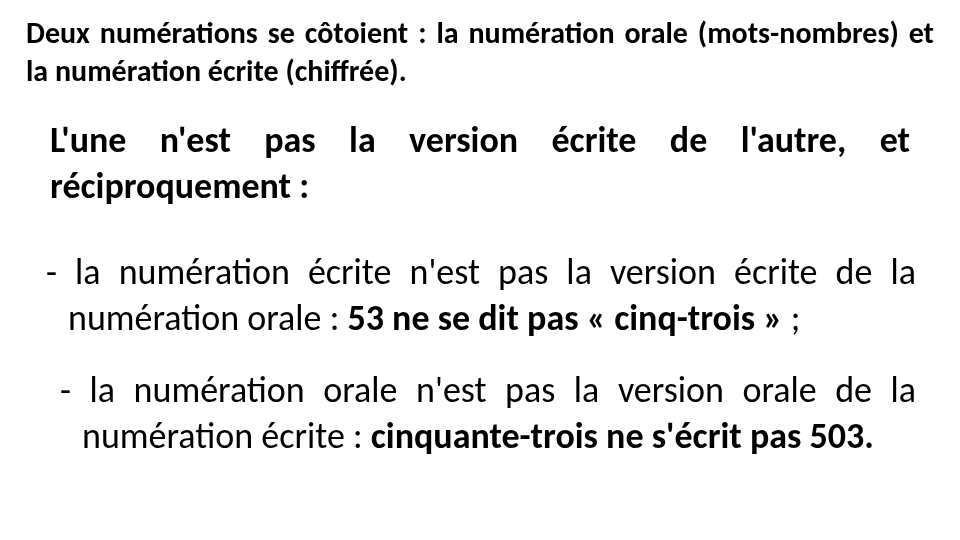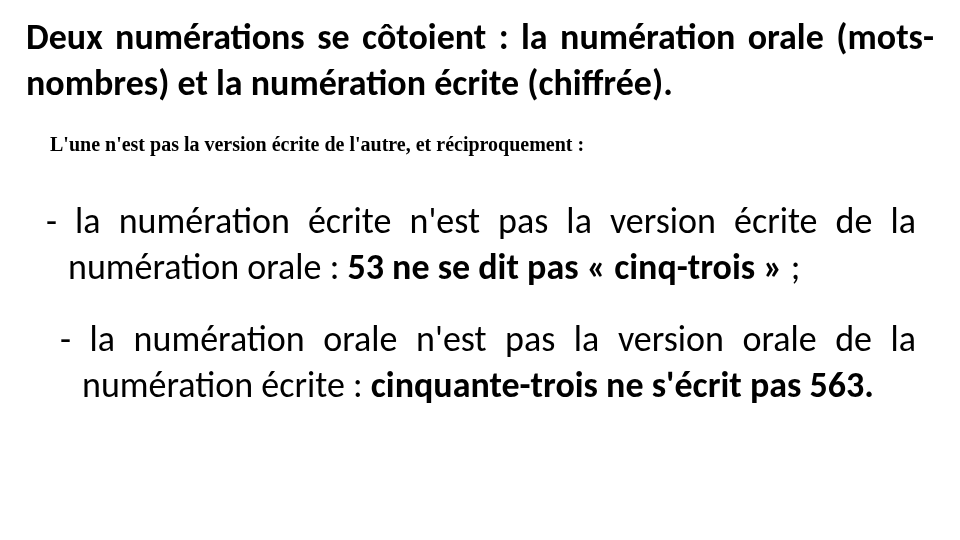--- a/index.html
+++ b/index.html
@@ -5,36 +5,35 @@
   * { margin: 0; padding: 0; box-sizing: border-box; }
   body {
     width: 960px;
     height: 540px;
     background: #fff;
     font-family: Calibri, "Segoe UI", Arial, sans-serif;
     color: #000;
     padding: 14px 20px 20px 20px;
   }
   .heading {
-    font-size: 36px;
+    font-size: 30px;
     font-weight: 700;
     text-align: justify;
     text-align-last: left;
     line-height: 1.28;
     margin-bottom: 26px;
     padding: 0 6px;
   }
   .subheading {
-    font-size: 20px;
+    font-size: 36px;
     font-weight: 700;
     text-align: justify;
     text-align-last: left;
     line-height: 1.28;
     margin: 0 30px 40px 30px;
-    font-family: Liberation Serif, serif;
   }
   ul.bullets {
     list-style: none;
     padding: 0 24px 0 0;
   }
   ul.bullets li {
     font-size: 36px;
     text-align: justify;
     text-align-last: left;
     line-height: 1.28;
@@ -55,15 +54,15 @@
 
 <p class="heading">Deux numérations se côtoient : la numération orale (mots-nombres) et la numération écrite (chiffrée).</p>
 
 <p class="subheading">L'une n'est pas la version écrite de l'autre, et réciproquement :</p>
 
 <ul class="bullets">
   <li>
     <span class="dash">-  </span><span>la numération écrite n'est pas la version écrite de la numération orale : </span><span class="bold">53 ne se dit pas « cinq-trois »</span><span> ;</span>
   </li>
   <li class="second">
-    <span class="dash">-  </span><span>la numération orale n'est pas la version orale de la numération écrite : </span><span class="bold">cinquante-trois ne s'écrit pas 563.</span><span></span>
+    <span class="dash">-  </span><span>la numération orale n'est pas la version orale de la numération écrite : </span><span class="bold">cinquante-trois ne s'écrit pas 503.</span><span></span>
   </li>
 </ul>
 
 </body></html>

